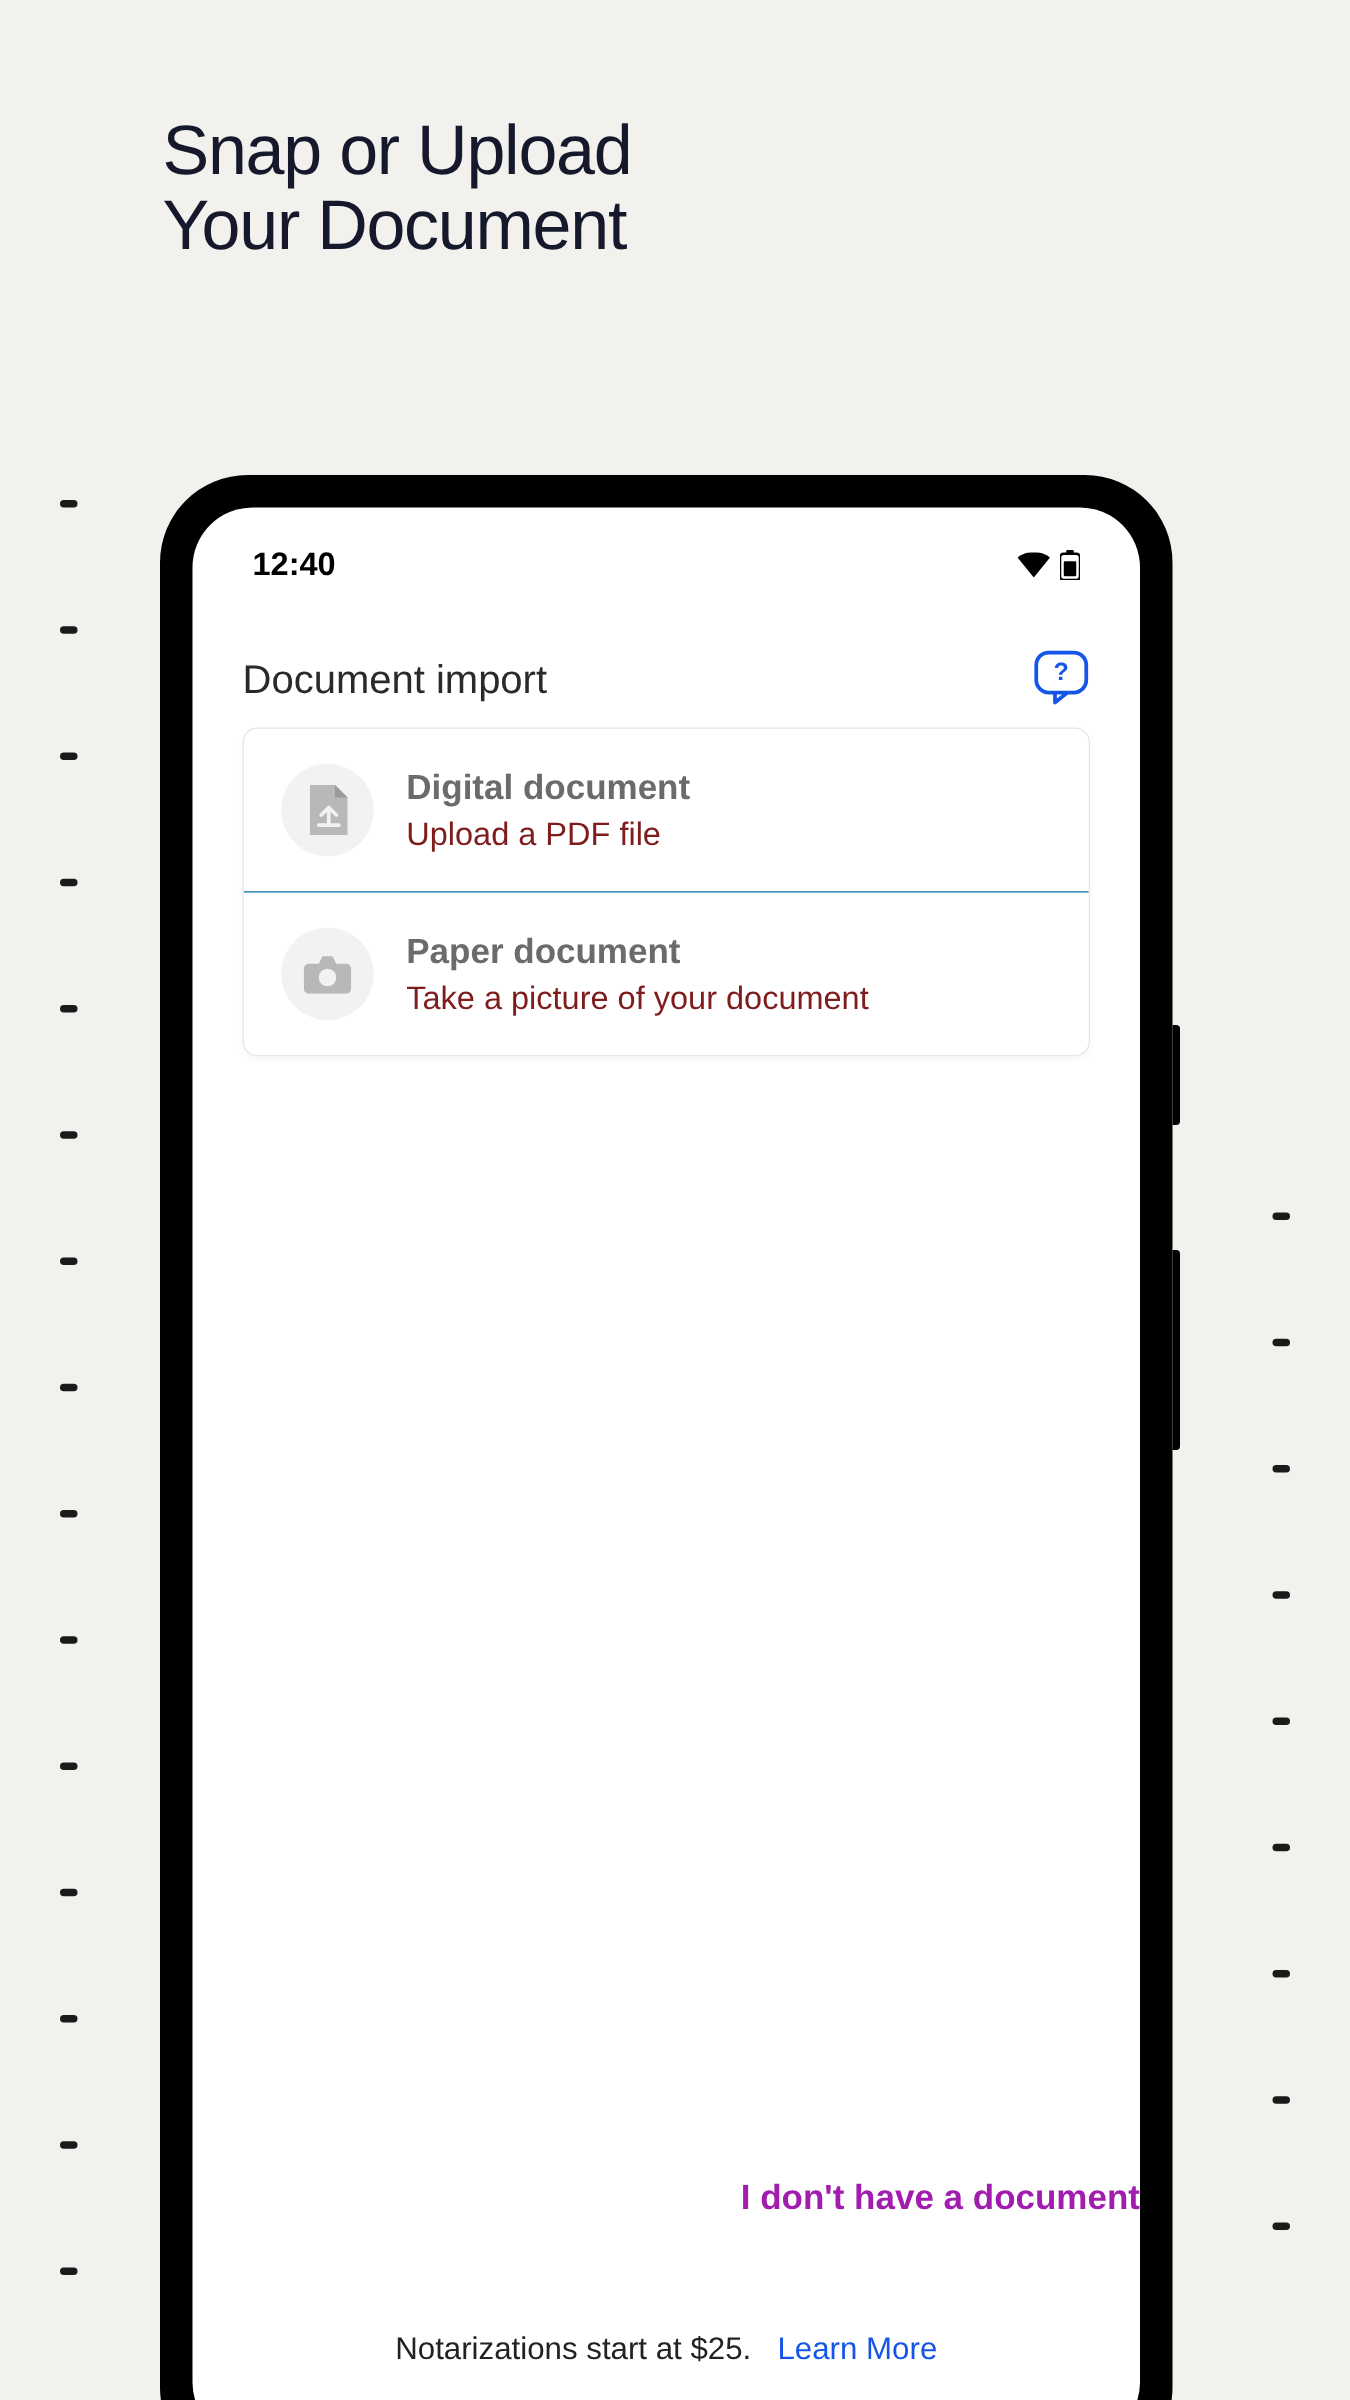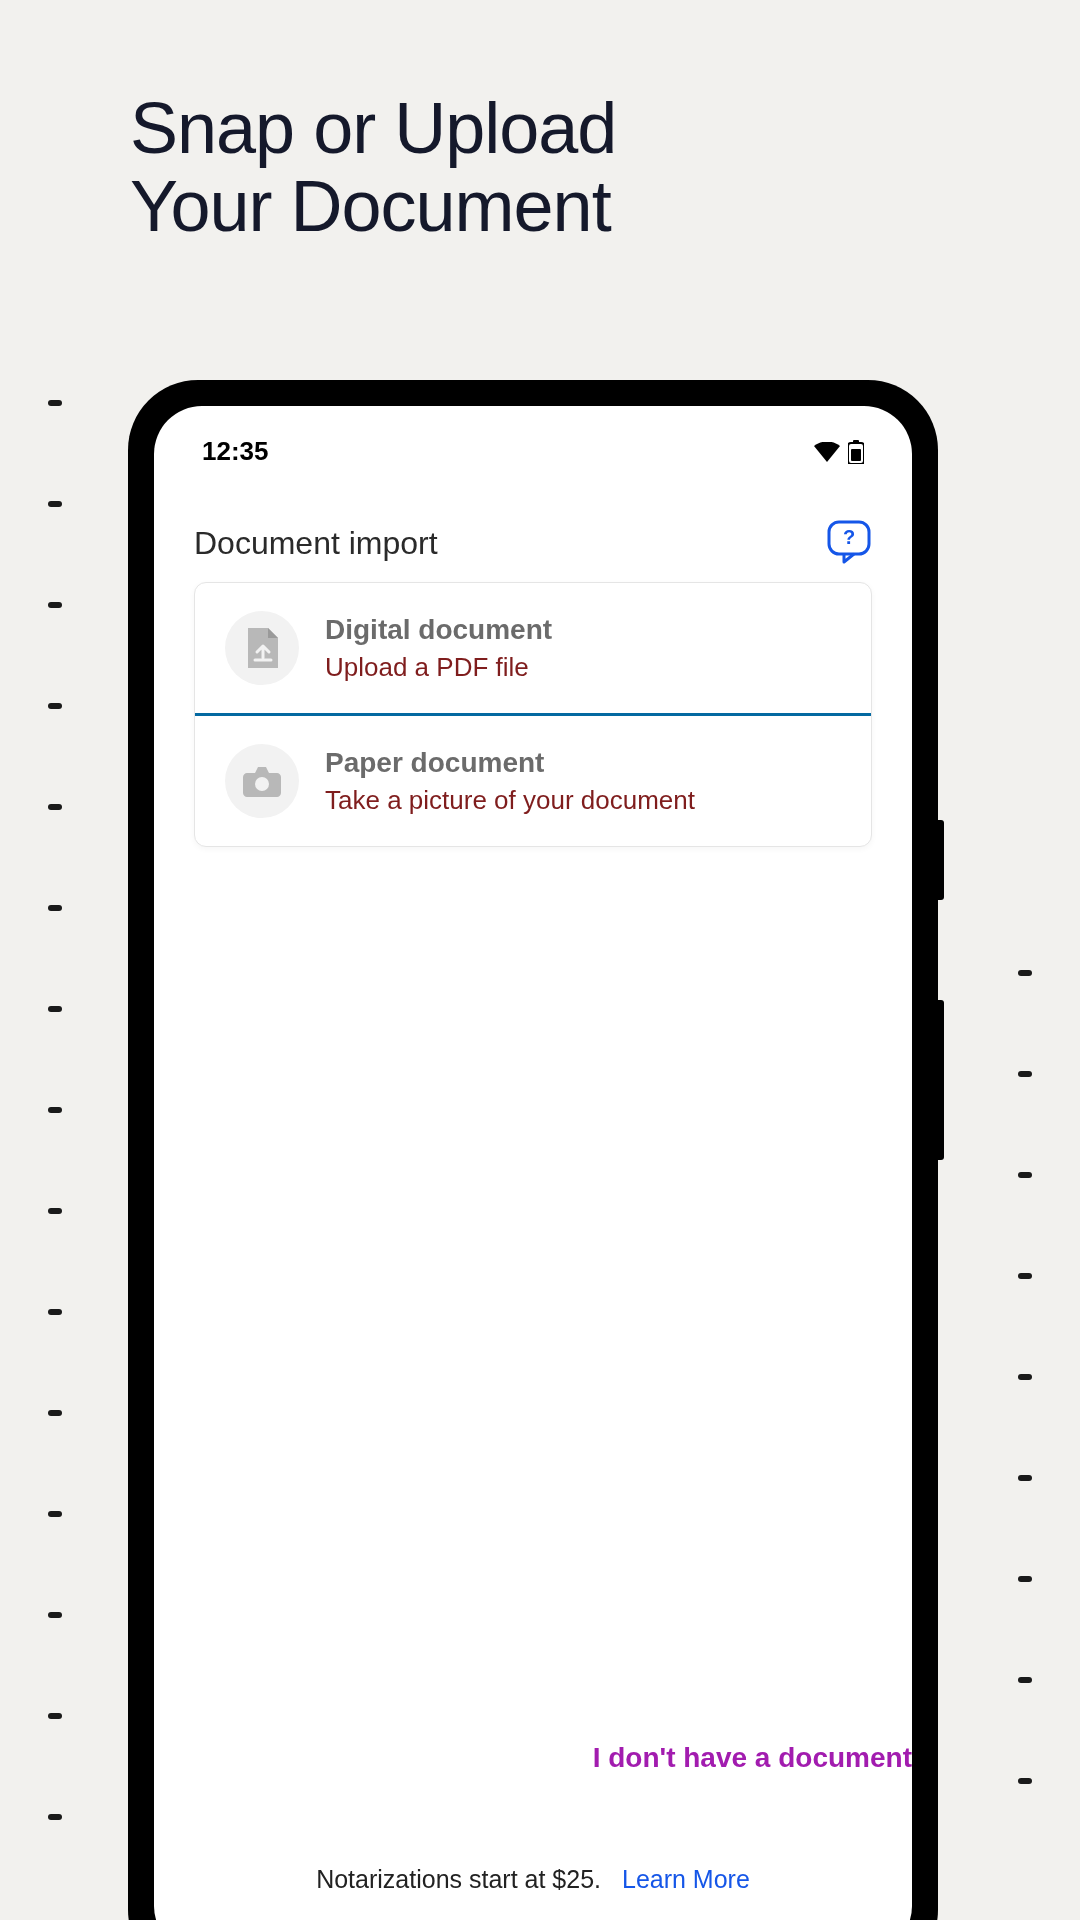--- a/index.html
+++ b/index.html
@@ -12,21 +12,21 @@
       height: 1920px;
       background: #f2f1ee;
       font-family: -apple-system, BlinkMacSystemFont, 'Segoe UI', Helvetica, Arial, sans-serif;
       position: relative;
       overflow: hidden;
     }
     .hero-title {
       position: absolute;
       top: 90px;
       left: 130px;
-      font-size: 72px;
+      font-size: 56px;
       font-weight: 500;
       color: #15192b;
       line-height: 1.08;
       letter-spacing: -1px;
     }
     .dots-left {
       position: absolute;
       left: 48px;
       top: 400px;
       display: flex;
@@ -126,21 +126,21 @@
       box-shadow: 0 2px 6px rgba(0,0,0,0.04);
       overflow: hidden;
     }
     .card-row {
       display: flex;
       align-items: center;
       padding: 28px 30px;
       gap: 26px;
     }
     .card-row:first-child {
-      border-bottom: 3px solid #0369a1;
+      border-bottom: 1px solid #0369a1;
     }
     .icon-circle {
       width: 74px;
       height: 74px;
       border-radius: 50%;
       background: #f2f2f2;
       display: flex;
       align-items: center;
       justify-content: center;
       flex-shrink: 0;
@@ -220,21 +220,21 @@
   <div class="dot"></div>
 </div>
 
 <div class="phone-frame">
   <div class="phone-btn-right phone-btn1"></div>
   <div class="phone-btn-right phone-btn2"></div>
   <div class="phone-inner">
     <div class="phone-screen">
 
       <div class="status-bar">
-        <span>12:35</span>
+        <span>12:40</span>
         <div class="status-icons">
           <svg width="26" height="20" viewBox="0 0 26 20">
             <path d="M13 20 L26 4 C18 -2 8 -2 0 4 Z" fill="#000"></path>
           </svg>
           <svg width="16" height="24" viewBox="0 0 16 24">
             <rect x="5" y="0" width="6" height="3" rx="1" fill="#000"></rect>
             <rect x="0" y="3" width="16" height="21" rx="3" fill="none" stroke="#000" stroke-width="2"></rect>
             <rect x="3" y="9" width="10" height="12" rx="1" fill="#000"></rect>
           </svg>
         </div>

